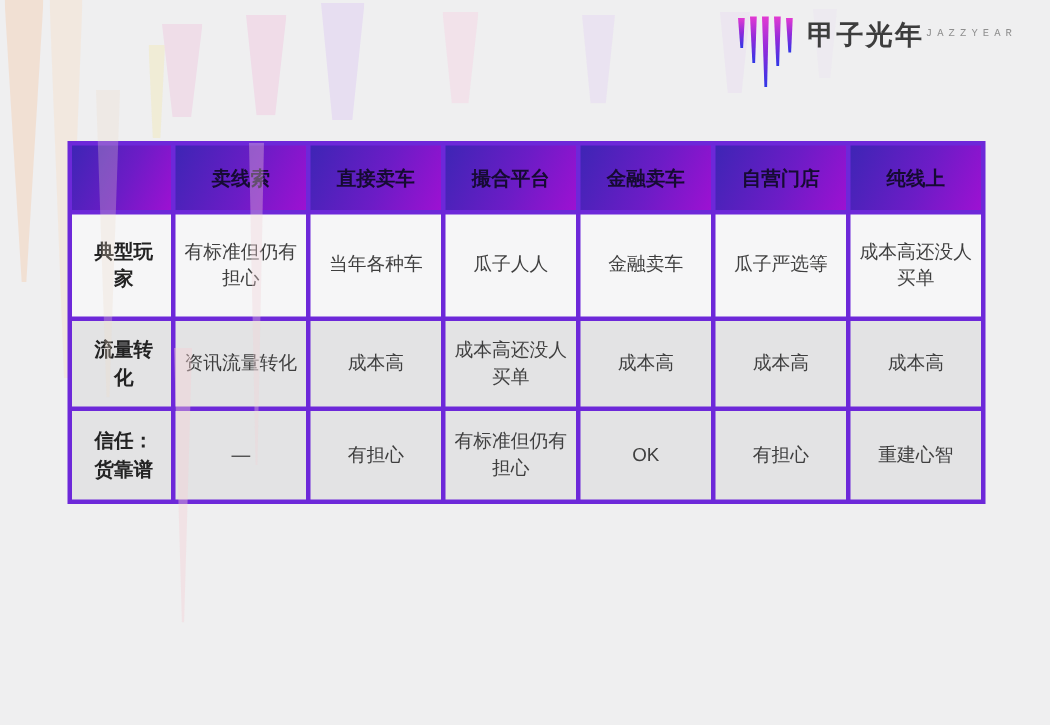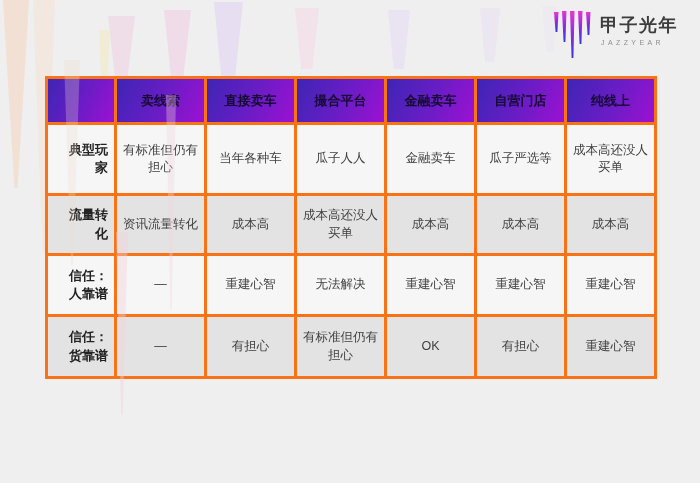--- a/index.html
+++ b/index.html
@@ -12,43 +12,43 @@
   .slide{position:absolute;inset:0;}
 
   
   .streak{position:absolute;pointer-events:none;}
   .brush{clip-path:polygon(0 0,100% 0,72% 100%,26% 100%);}
   .icicle{clip-path:polygon(0 0,100% 0,56% 100%,44% 100%);}
 
   
   .logo{position:absolute;top:10px;right:22px;display:flex;align-items:flex-start;}
   .logo-icon{width:38px;height:50px;margin-right:9px;}
-  .logo-text{display:flex;flex-direction:column;margin-top:6px;}
+  .logo-text{display:flex;margin-top:6px;font-family:Liberation Mono, monospace;}
   .logo-name{font-size:18px;font-weight:600;color:#3d3d3d;letter-spacing:1.5px;line-height:1.1;}
   .logo-sub{font-size:7px;color:#8f8f8f;letter-spacing:3.4px;margin-top:3px;padding-left:1px;}
 
   
   table.matrix{
-    position:absolute;left:45px;top:76px;
+    position:absolute;left:45px;top:94px;
     width:612px;
     border-collapse:separate;border-spacing:3px;
-    background:#f97316;
+    background:#6d28d9;
     table-layout:fixed;
   }
   .matrix th{
     background:linear-gradient(115deg,#3e25b5 0%,#6c1cc6 55%,#9d11d2 100%);
     color:#160b33;font-weight:bold;font-size:13px;
     height:43px;text-align:center;padding:0 2px;
   }
   .matrix td{
     font-size:12.5px;color:#3f3f3f;text-align:center;
     padding:4px 6px;line-height:1.4;vertical-align:middle;
   }
   .matrix td.rowlabel{
-    text-align:right;font-weight:bold;color:#232323;font-size:13px;padding-left:9px;
+    text-align:center;font-weight:bold;color:#232323;font-size:13px;padding-left:9px;
   }
   .matrix tr.odd td{background:#f6f6f7;}
   .matrix tr.even td{background:#e3e3e4;}
   .matrix tr.r1 td{height:60px;}
   .matrix tr.r2 td{height:49px;}
   .matrix tr.r3 td{height:50px;}
   .matrix tr.r4 td{height:51px;}
   .matrix tr.r5 td{height:49px;}
 </style>
 </head>
@@ -121,29 +121,20 @@
       </tr>
       <tr class="even r2">
         <td class="rowlabel">流量转化</td>
         <td>资讯流量转化</td>
         <td>成本高</td>
         <td>成本高还没人买单</td>
         <td>成本高</td>
         <td>成本高</td>
         <td>成本高</td>
       </tr>
-      <tr class="odd r3">
-        <td class="rowlabel">信任：人靠谱</td>
-        <td>—</td>
-        <td>重建心智</td>
-        <td>无法解决</td>
-        <td>重建心智</td>
-        <td>重建心智</td>
-        <td>重建心智</td>
-      </tr>
       <tr class="even r4">
         <td class="rowlabel">信任：货靠谱</td>
         <td>—</td>
         <td>有担心</td>
         <td>有标准但仍有担心</td>
         <td>OK</td>
         <td>有担心</td>
         <td>重建心智</td>
       </tr>
     </tbody>

